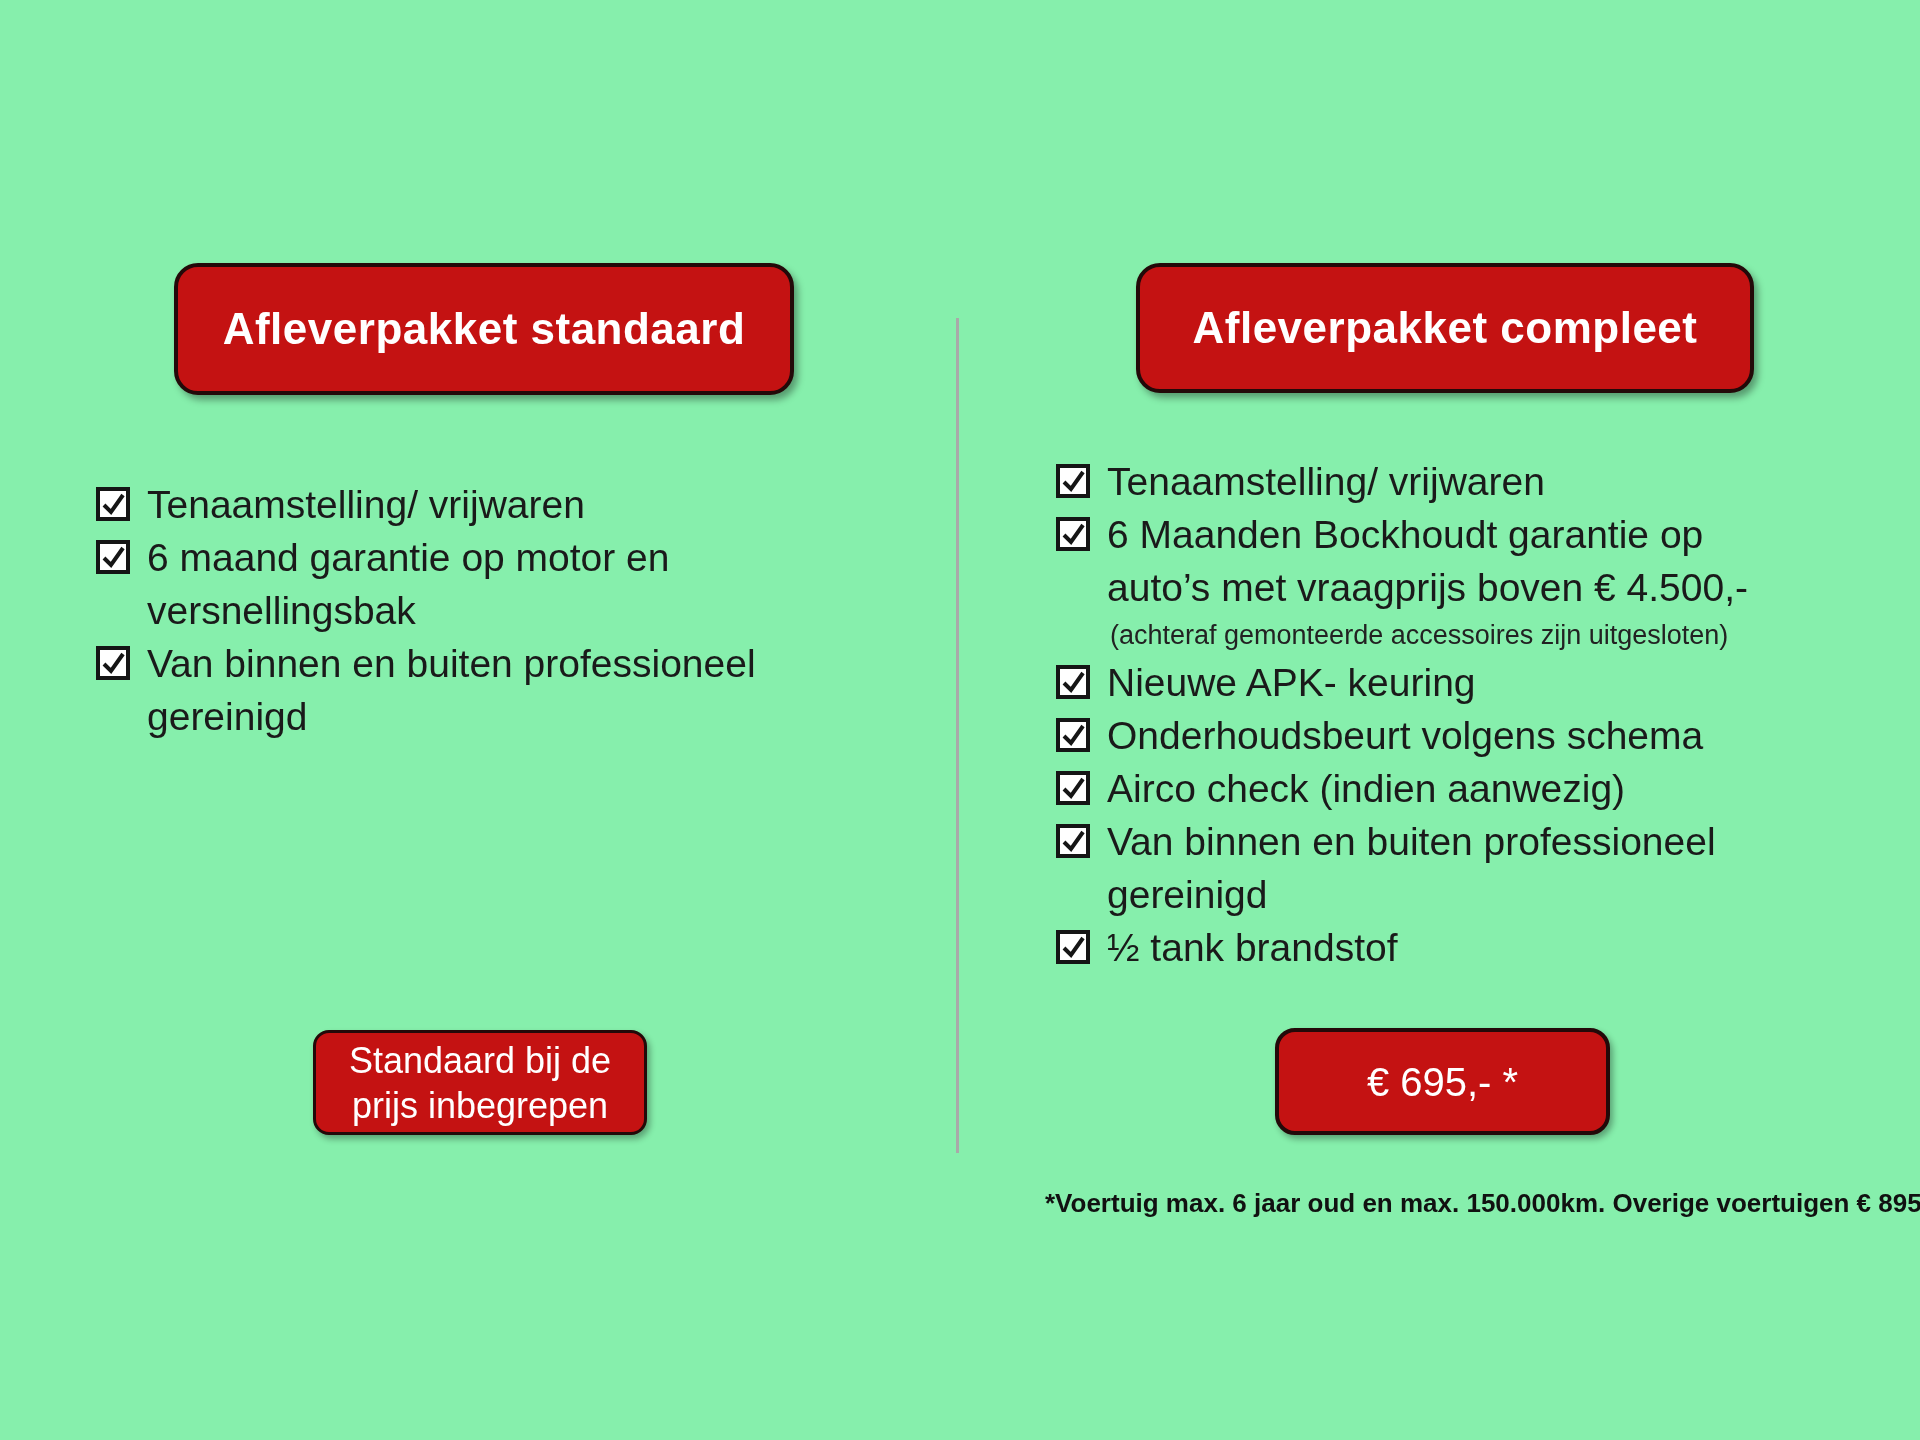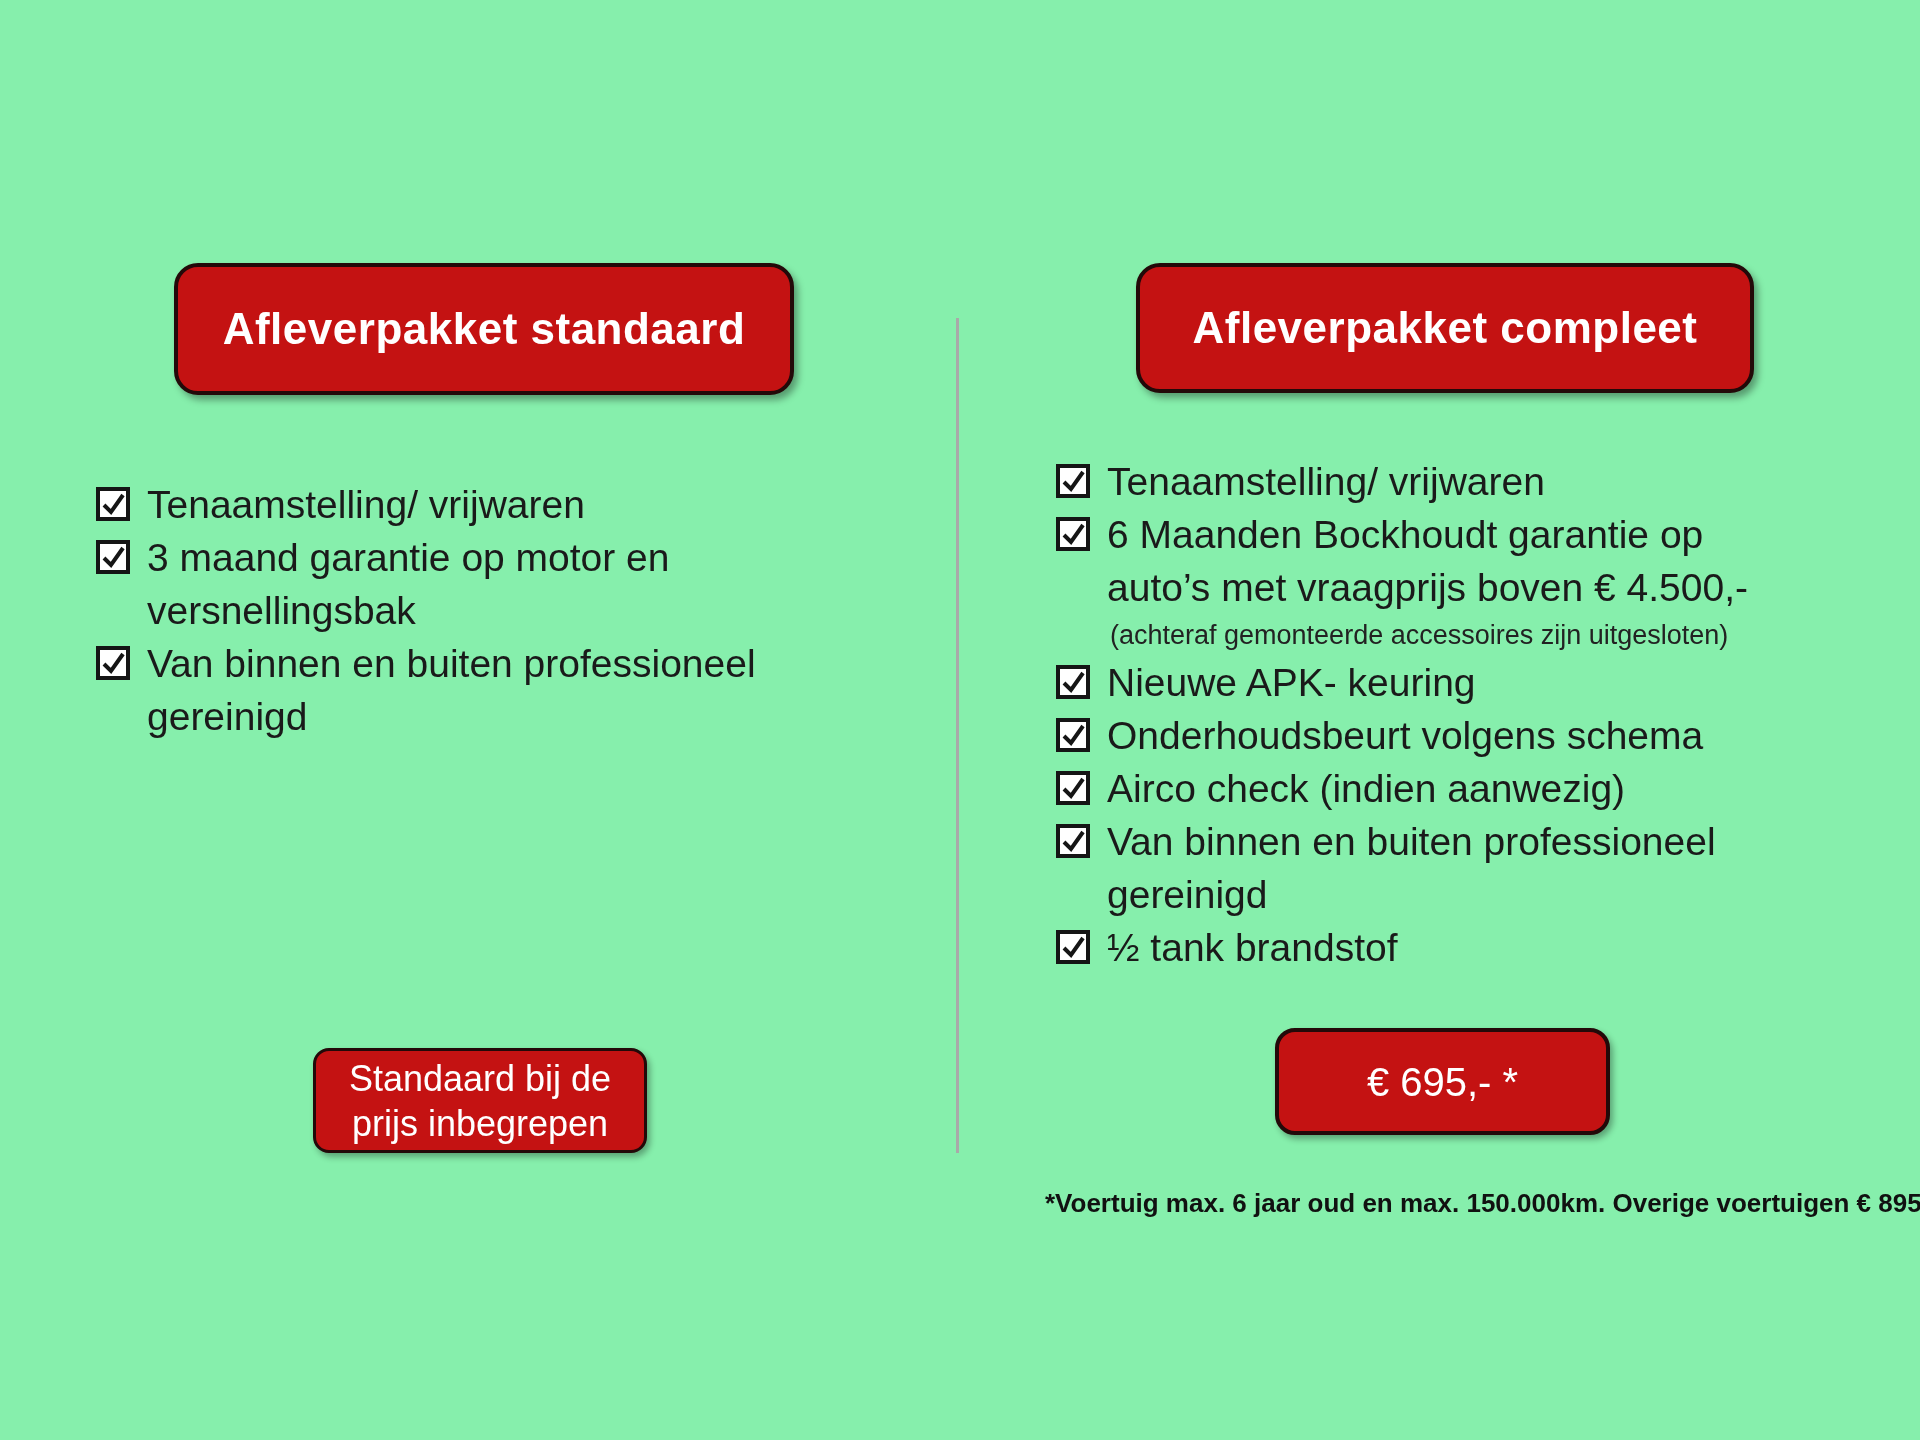--- a/index.html
+++ b/index.html
@@ -21,21 +21,21 @@
   .checklist-right{left:1055px;top:455px;}
   .check-item{display:flex;align-items:flex-start;}
   .checkbox{width:36px;height:36px;margin-top:8px;flex:none;}
   .check-text{margin-left:16px;font-size:39px;line-height:53px;white-space:nowrap;}
   .item-note{font-size:27px;line-height:42px;white-space:nowrap;padding-left:3px;color:#222222;}
   .small-red-box{
     position:absolute;display:flex;flex-direction:column;align-items:center;justify-content:center;
     background:#c41212;border:3px solid #230909;border-radius:16px;
     box-shadow:3px 4px 6px rgba(0,0,0,0.32);color:#ffffff;white-space:nowrap;
   }
-  .badge-left{left:313px;top:1030px;width:328px;height:99px;font-size:36px;line-height:45px;margin-top:18px;}
+  .badge-left{left:313px;top:1030px;width:328px;height:99px;font-size:36px;line-height:45px;}
   .price-box{left:1275px;top:1028px;width:327px;height:99px;border-width:4px;border-radius:20px;font-size:40px;line-height:64px;}
   .footnote{
     position:absolute;left:1045px;top:1188px;font-size:26px;font-weight:bold;
     white-space:nowrap;color:#111111;
   }
 </style>
 </head>
 <body>
 
 <div class="page">
@@ -58,21 +58,21 @@
         </div>
     </div>
 
 
     <div class="check-item">
       <span class="checkbox"><svg viewBox="0 0 36 36" width="36" height="36">
             <rect x="3" y="3" width="30" height="30" fill="#ffffff" stroke="#151515" stroke-width="4"></rect>
             <path d="M9 19 L16 26 L28 9" fill="none" stroke="#151515" stroke-width="4"></path>
           </svg></span>
       <div class="check-text">
-        <div>3 maand garantie op motor en</div>
+        <div>6 maand garantie op motor en</div>
         <div>versnellingsbak</div>
       </div>
     </div>
 
     <div class="check-item">
       <span class="checkbox"><svg viewBox="0 0 36 36" width="36" height="36">
             <rect x="3" y="3" width="30" height="30" fill="#ffffff" stroke="#151515" stroke-width="4"></rect>
             <path d="M9 19 L16 26 L28 9" fill="none" stroke="#151515" stroke-width="4"></path>
           </svg></span>
       <div class="check-text">

